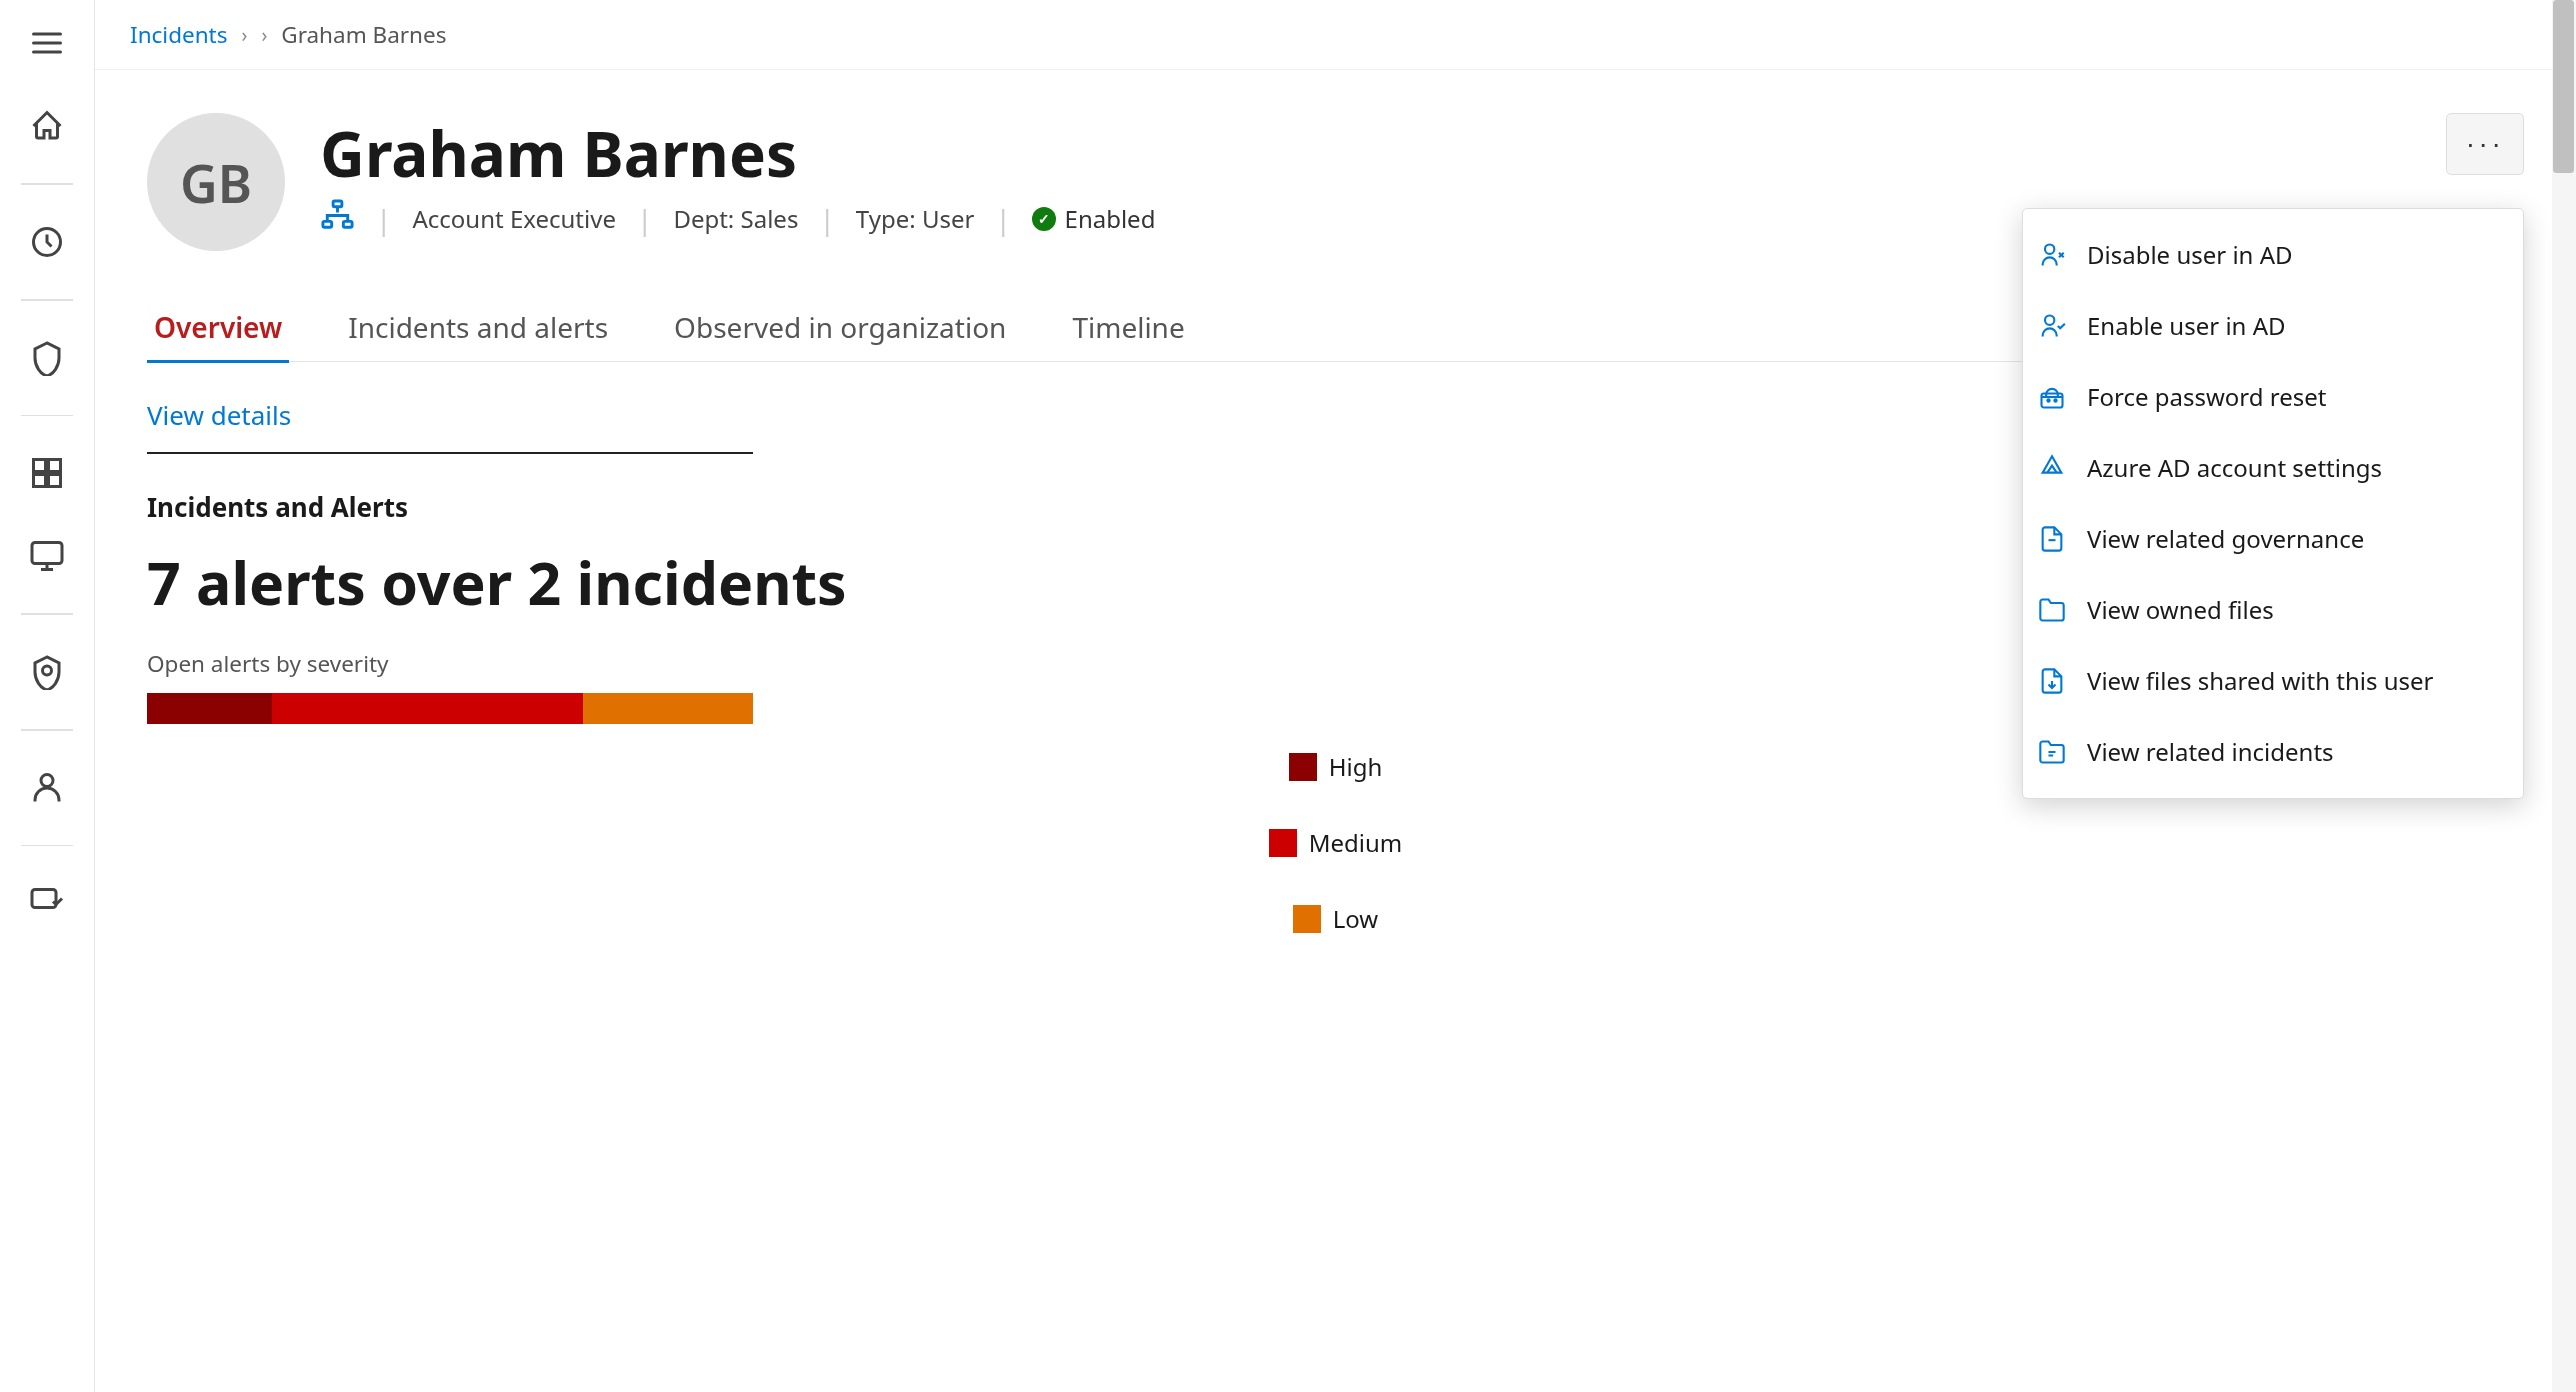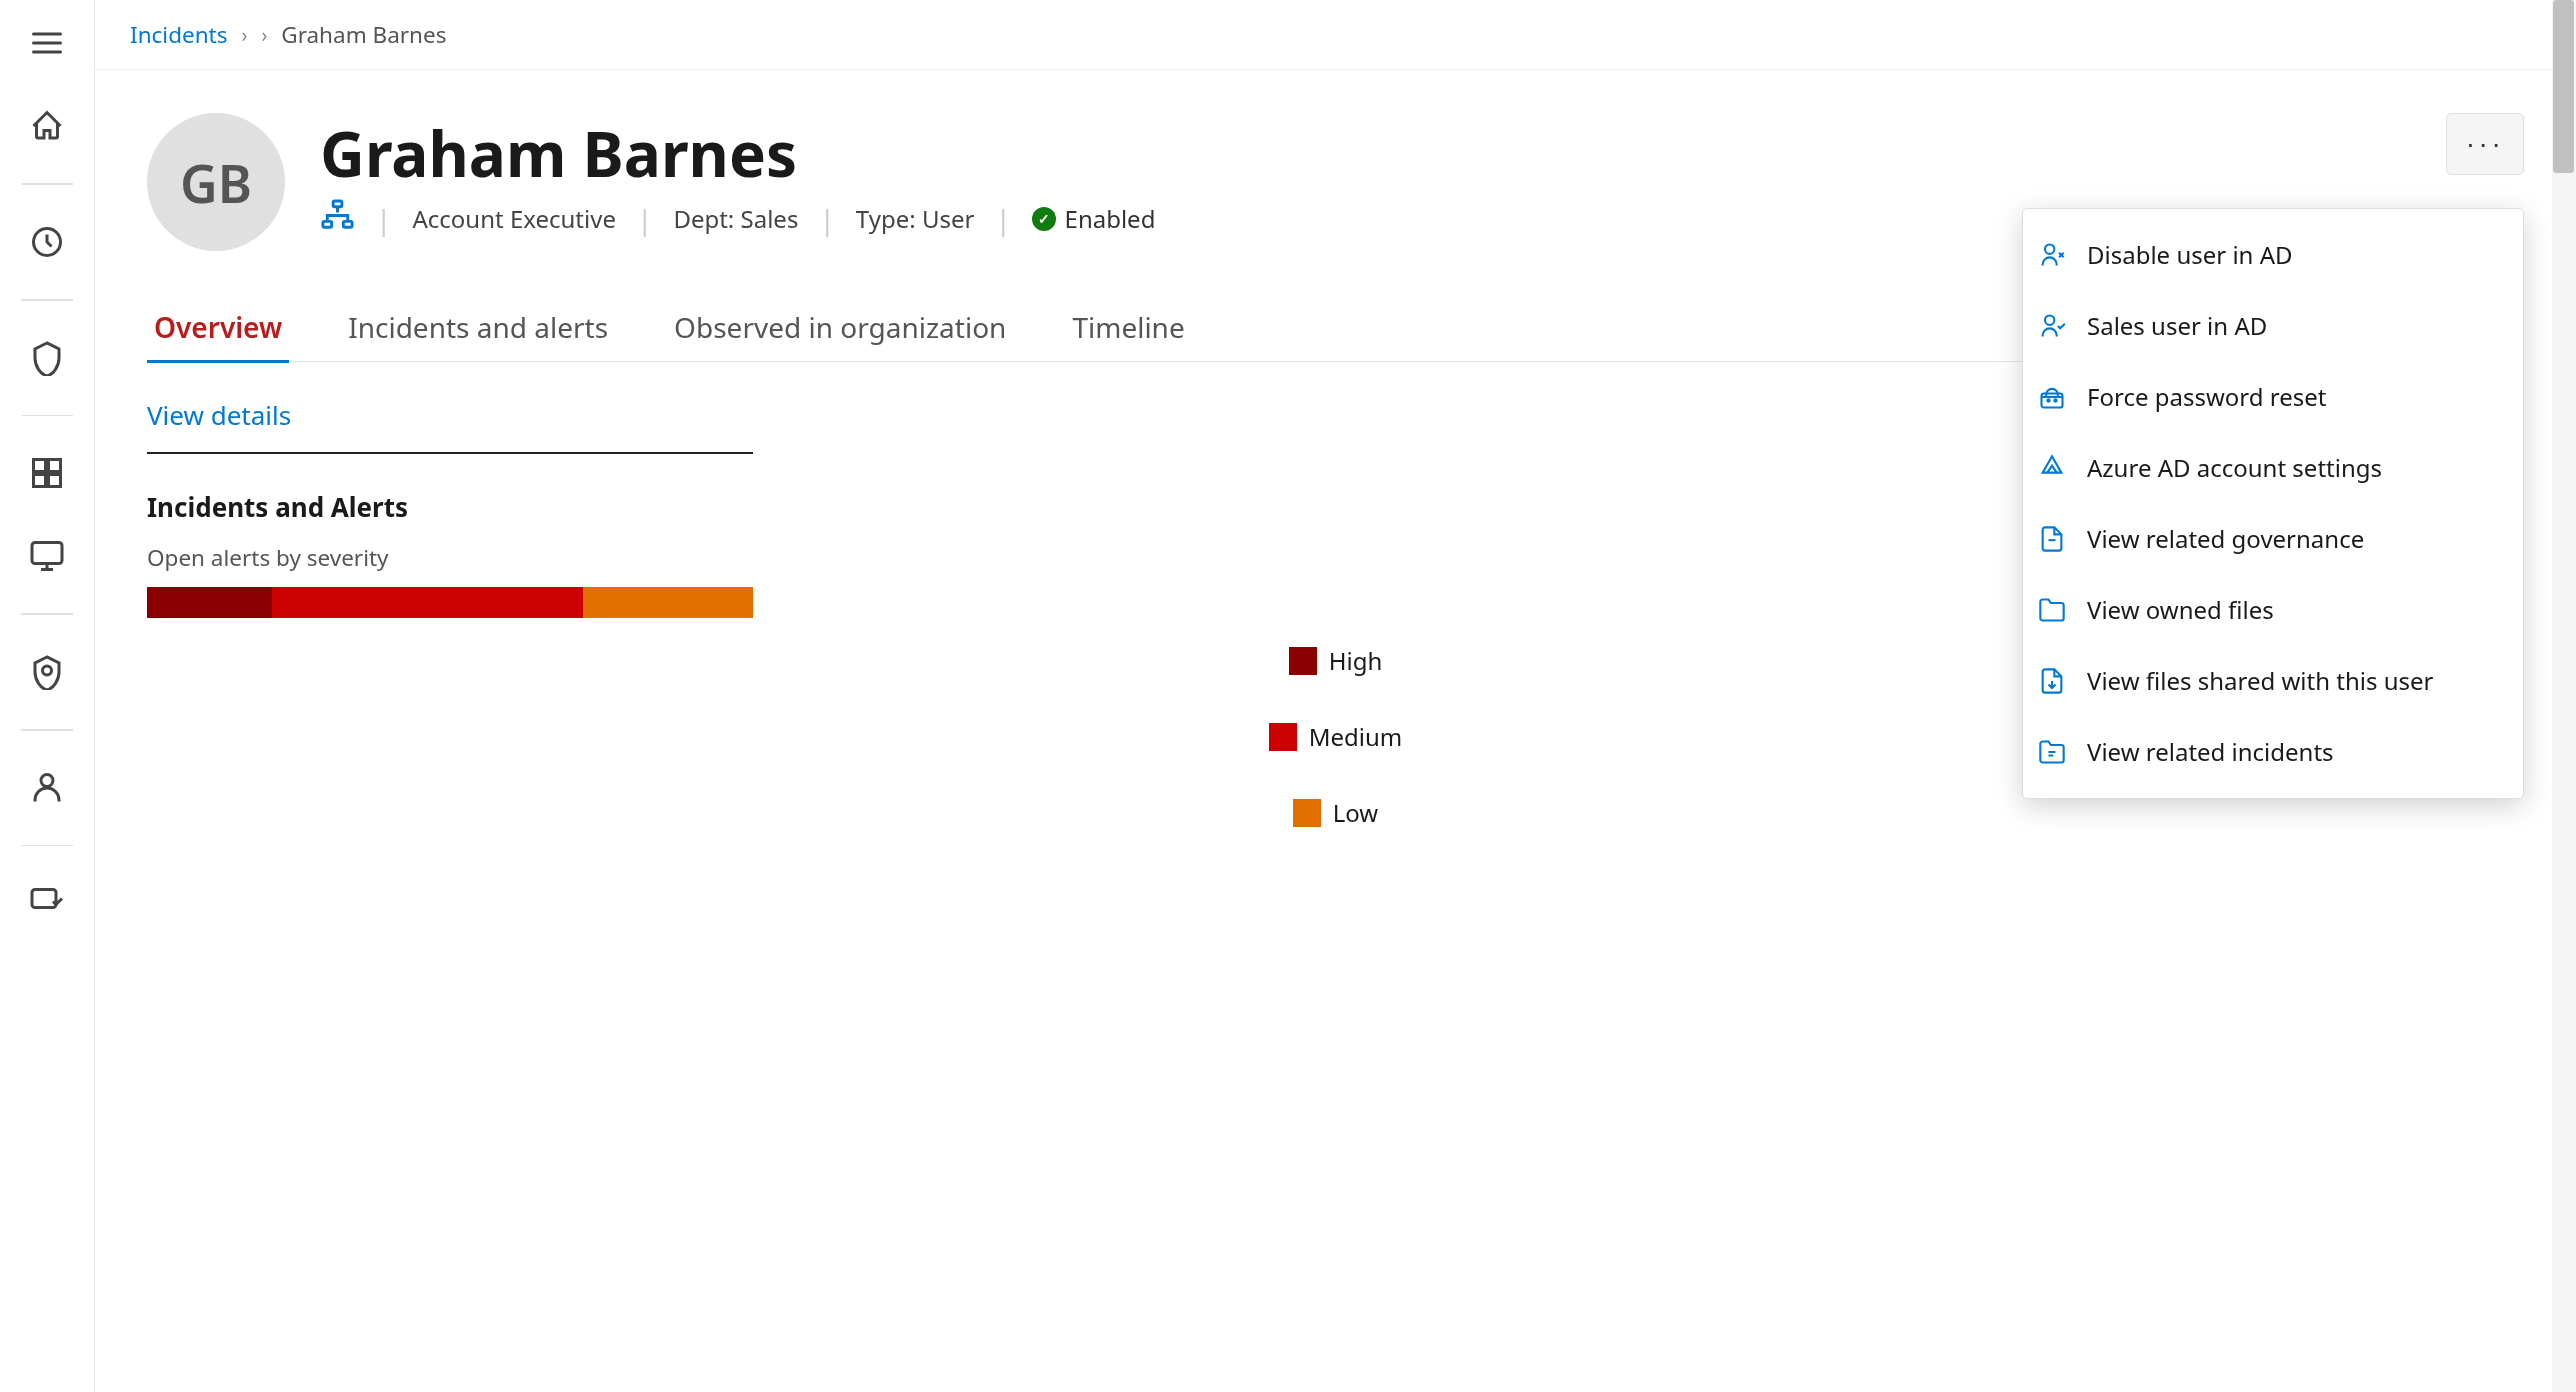--- a/index.html
+++ b/index.html
@@ -467,20 +467,21 @@
         <div class="tab">Observed in organization</div>
         <div class="tab">Timeline</div>
       </div>
     </div>
 
     <div class="content-area">
       <a class="view-details-link">View details</a>
       <div class="divider-line"></div>
 
       <div class="section-title">Incidents and Alerts</div>
+      <div class="alerts-headline">7 alerts over 2 incidents</div>
 
       <div class="severity-label">Open alerts by severity</div>
 
       
       <div class="severity-bar-container">
         <div class="bar-segment" style="flex: 2.2; background: #8B0000;"></div>
         <div class="bar-segment" style="flex: 5.5; background: #CC0000;"></div>
         <div class="bar-segment" style="flex: 3.0; background: #E07000;"></div>
       </div>
 
@@ -516,21 +517,21 @@
       </div>
 
       <div class="dropdown-item">
         <span class="dropdown-item-icon">
           <svg width="28" height="28" viewBox="0 0 24 24" fill="none" stroke="#0078d4" stroke-width="1.8">
             <circle cx="10" cy="7" r="4"></circle>
             <path d="M4 21v-1a6 6 0 0112 0v1"></path>
             <path d="M17 12l2 2 4-4"></path>
           </svg>
         </span>
-        <span class="dropdown-item-label">Sales user in AD</span>
+        <span class="dropdown-item-label">Enable user in AD</span>
       </div>
 
       <div class="dropdown-item">
         <span class="dropdown-item-icon">
           <svg width="28" height="28" viewBox="0 0 24 24" fill="none" stroke="#0078d4" stroke-width="1.8">
             <rect x="3" y="9" width="18" height="12" rx="2"></rect>
             <path d="M3 12h18M7 12v-2a5 5 0 0110 0v2"></path>
             <circle cx="9" cy="15" r="1" fill="#0078d4"></circle>
             <circle cx="15" cy="15" r="1" fill="#0078d4"></circle>
           </svg>

